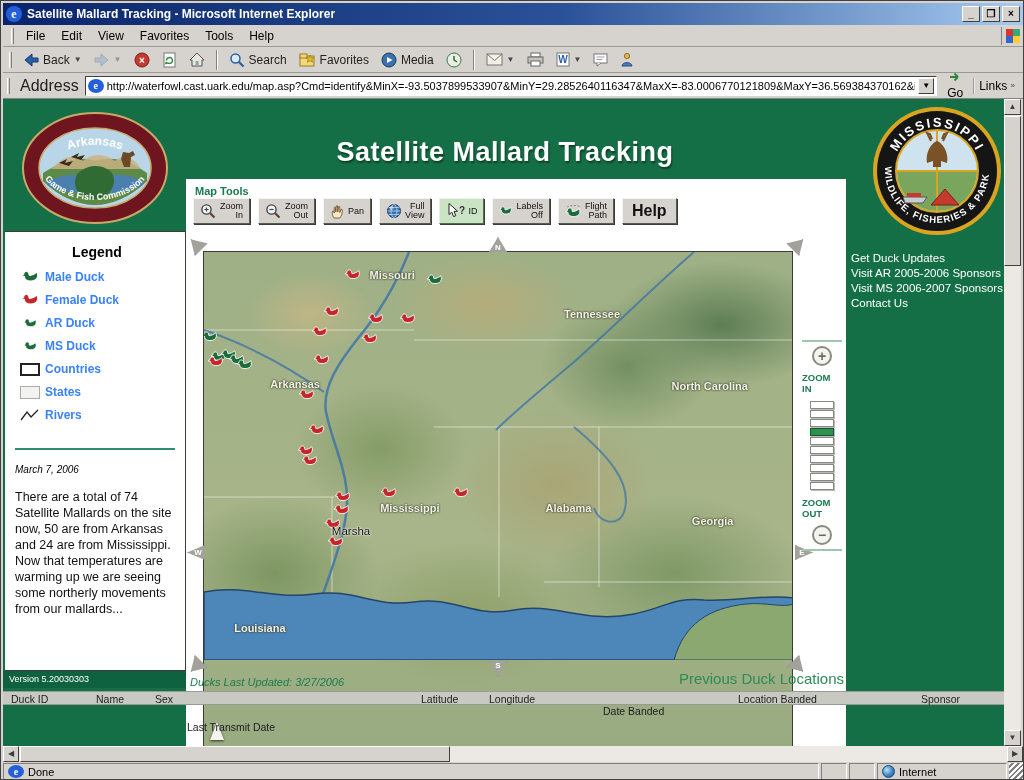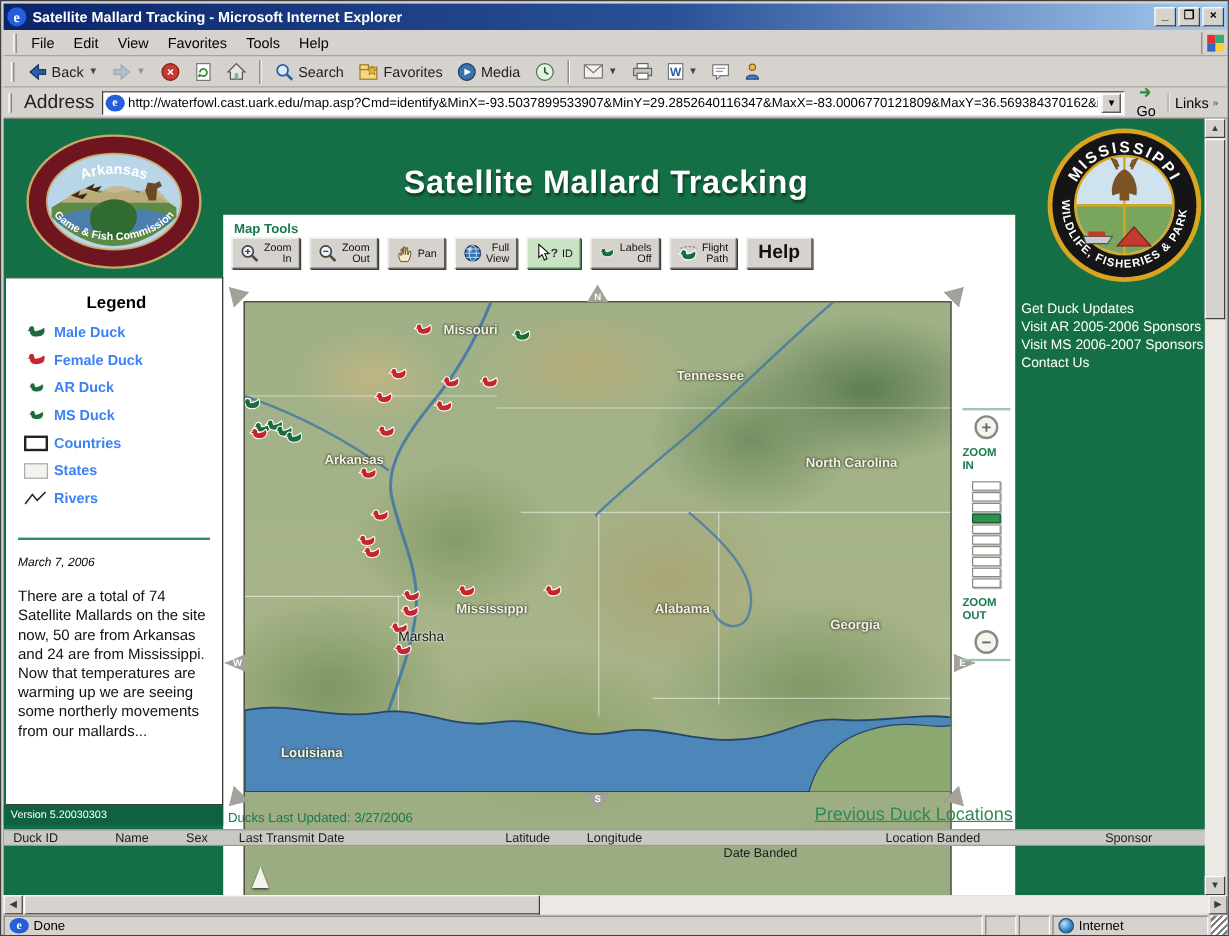--- a/index.html
+++ b/index.html
@@ -133,23 +133,23 @@
   .zoom-txt { color:#1b7a4e; font-size:9.5px; font-weight:bold; text-align:left; line-height:11px; margin:3px 0; }
   .zseg { width:24px; height:8px; background:#fff; border:1px solid #8a8a82; margin:1px 0; box-shadow:1px 1px 0 #bbb; }
   .zseg.on { background:#2e9150; border-color:#145c30; }
 
   
   #right-links { position:absolute; left:848px; top:152px; width:152px; }
   .r-link { display:block; color:#fff; font-size:11.5px; font-weight:normal; line-height:15px; text-decoration:none;
     white-space:nowrap; overflow:hidden; }
 
   
-  #updated-text { position:absolute; left:187px; top:577px; font-size:11px; color:#1b7a4e; }
+  #updated-text { position:absolute; left:187px; top:577px; font-size:11px; color:#1b7a4e;font-style:italic; }
   #previous-link { position:absolute; left:595px; top:571px; width:246px; text-align:right;
-    font-size:15px; color:#2e8b57; text-decoration:underline; }
+    font-size:15px; color:#2e8b57; }
   #table-header { position:absolute; left:0; top:592px; width:1004px; height:14px;
     background:#c9c9c3; border-top:1px solid #9a9a94; border-bottom:1px solid #9a9a94; }
   .th { position:absolute; top:1px; font-size:10.5px; color:#1c1c1c; white-space:nowrap; }
   #footer-lines { position:absolute; left:183px; top:610px; width:660px; text-align:center; font-size:12px; color:#111; }
   #footer-lines .row { margin-bottom:4px; }
   .f-link { color:#1b7a4e; font-weight:bold; text-decoration:underline; }
 
   
   .sb-btn { background:#d6d3ce; border:1px solid; border-color:#fff #404040 #404040 #fff;
     font-size:8px; color:#3c3c3c; text-align:center; }
@@ -670,21 +670,21 @@
       <span class="r-link">Visit MS 2006-2007 Sponsors</span>
       <span class="r-link">Contact Us</span>
     </div>
 
   <div id="updated-text">Ducks Last Updated: 3/27/2006</div>
   <div id="previous-link">Previous Duck Locations</div>
   <div id="table-header">
       <span class="th" style="left: 8px;">Duck ID</span>
       <span class="th" style="left: 93px;">Name</span>
       <span class="th" style="left: 152px;">Sex</span>
-      <span class="th" style="left: 196px;">Last Transmit Date</span>
+      <span class="th" style="left: 184px; margin-top: 28px;">Last Transmit Date</span>
       <span class="th" style="left: 418px;">Latitude</span>
       <span class="th" style="left: 486px;">Longitude</span>
       <span class="th" style="left: 600px; margin-top: 12px;">Date Banded</span>
       <span class="th" style="left: 735px;">Location Banded</span>
       <span class="th" style="left: 918px;">Sponsor</span>
     </div>
 </div>
 
 <div id="vscroll">
   <div class="sb-btn up">▲</div>

